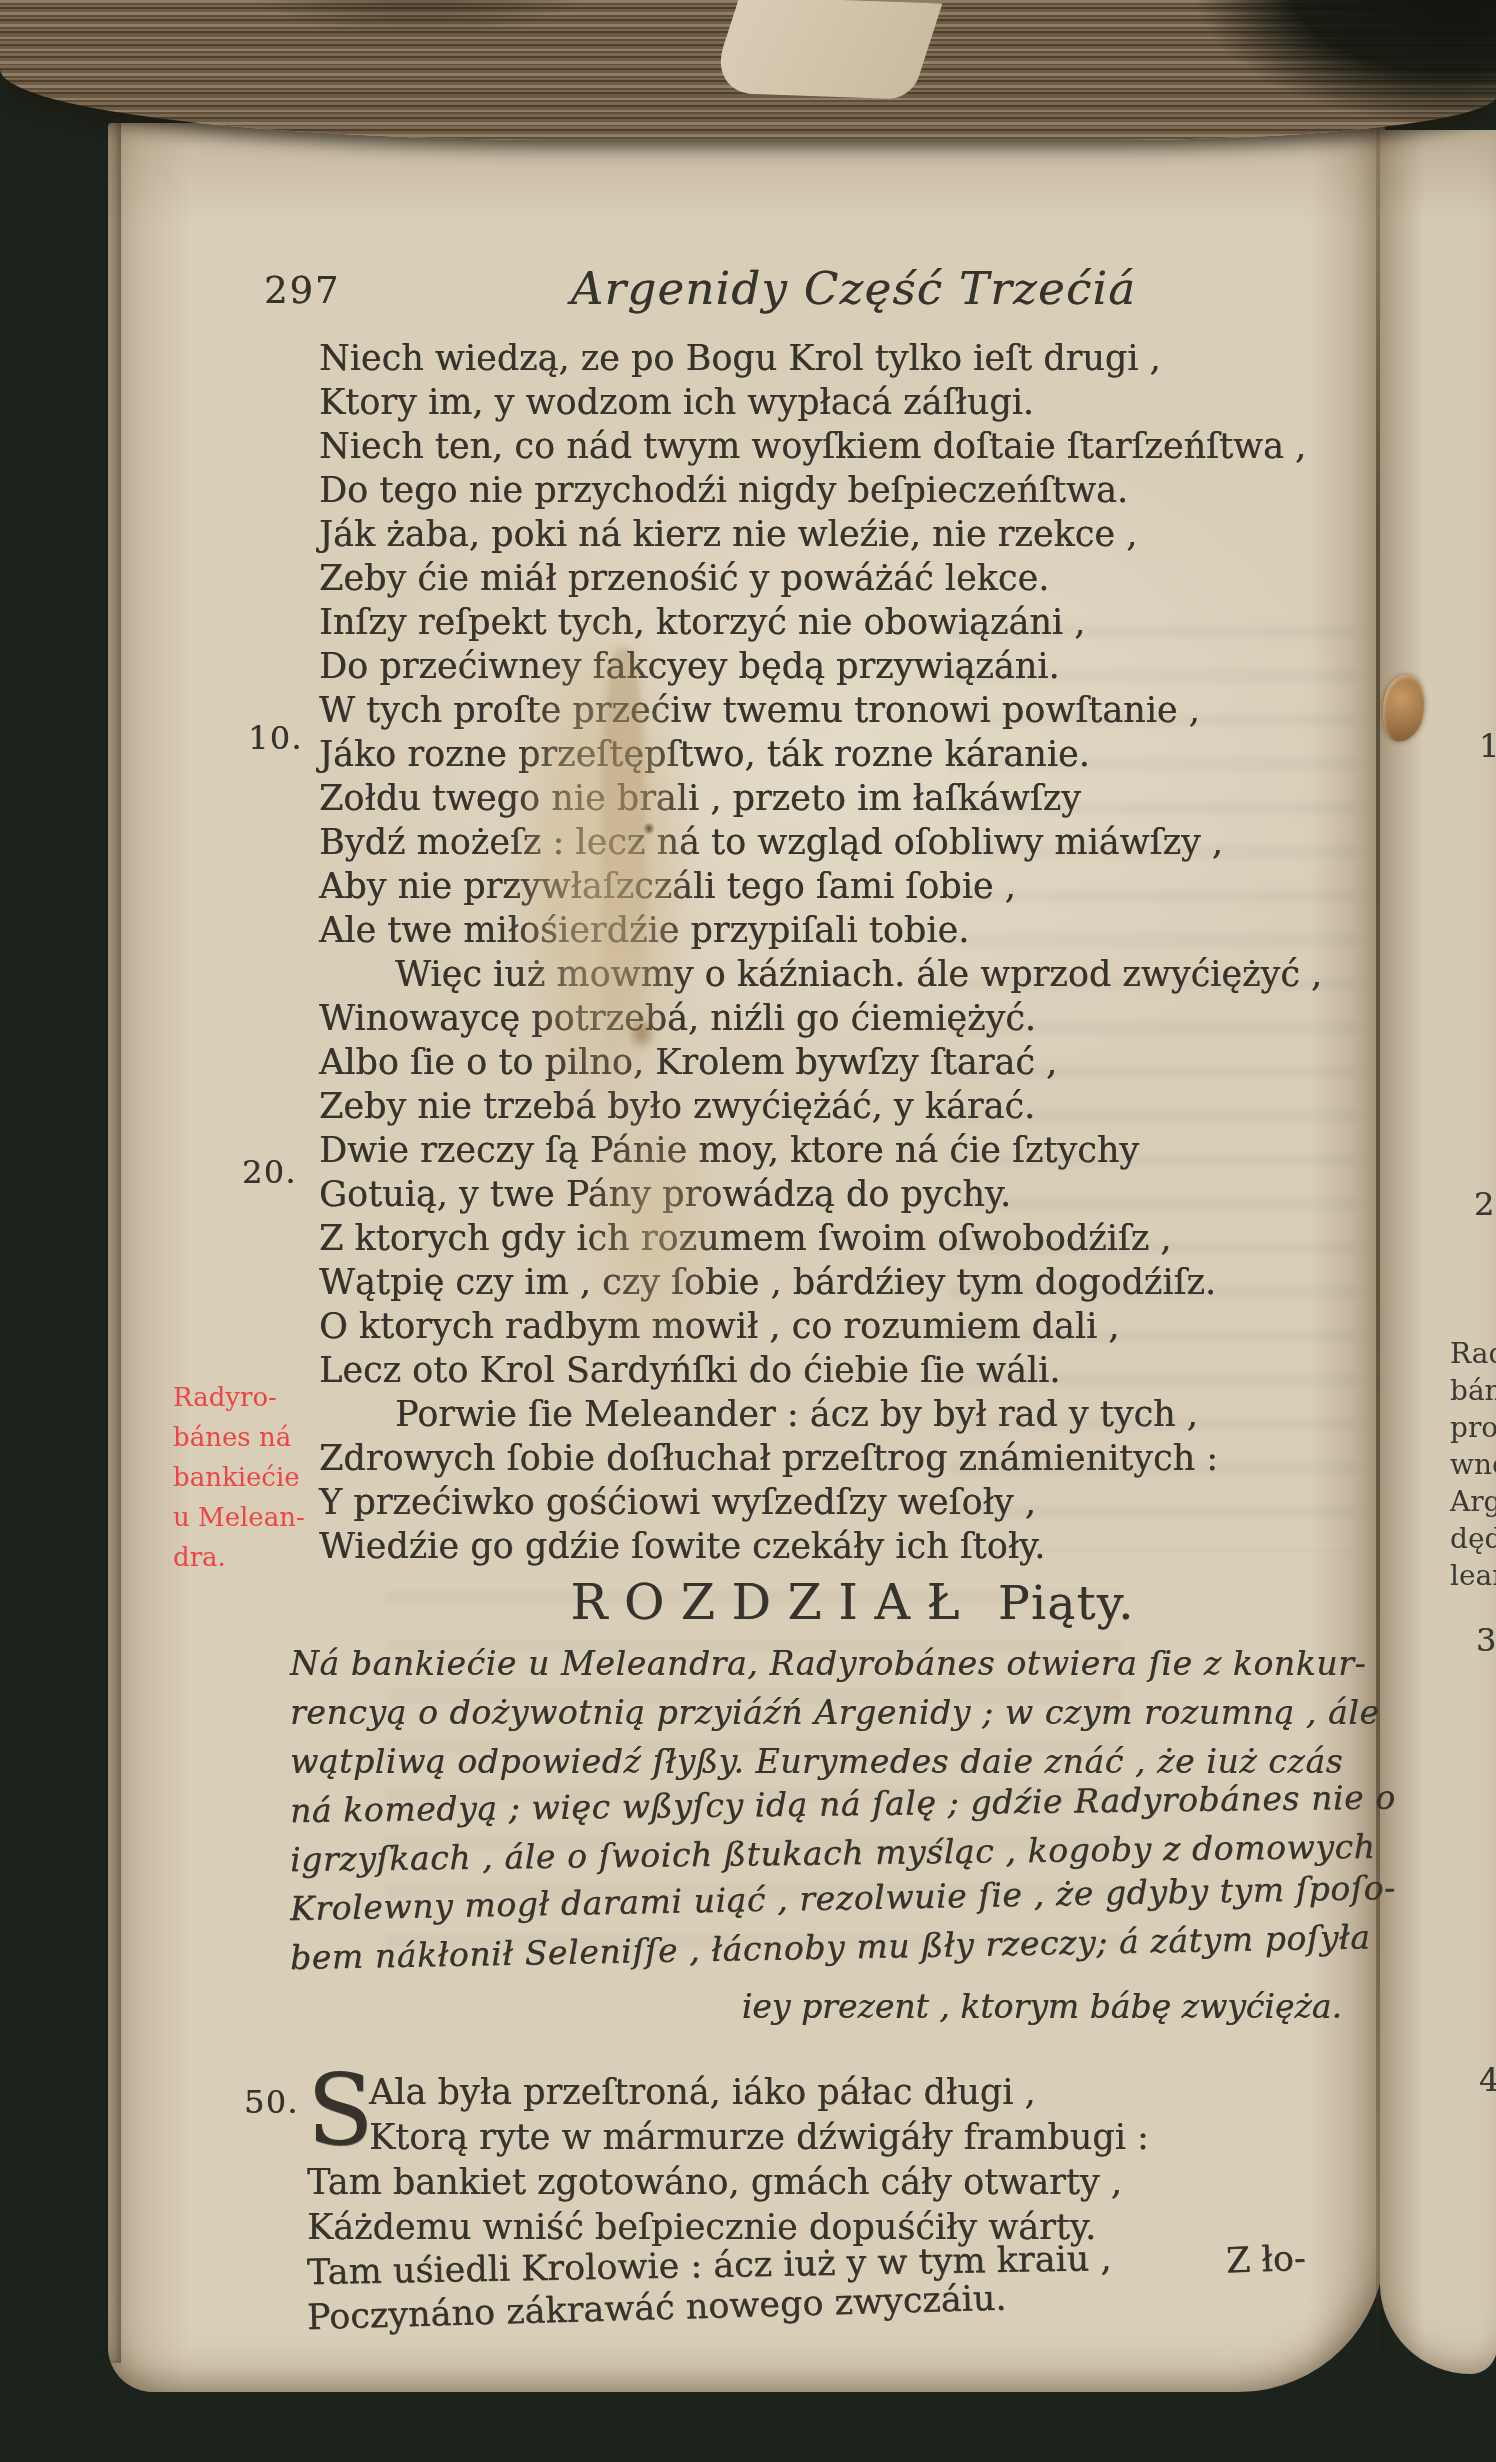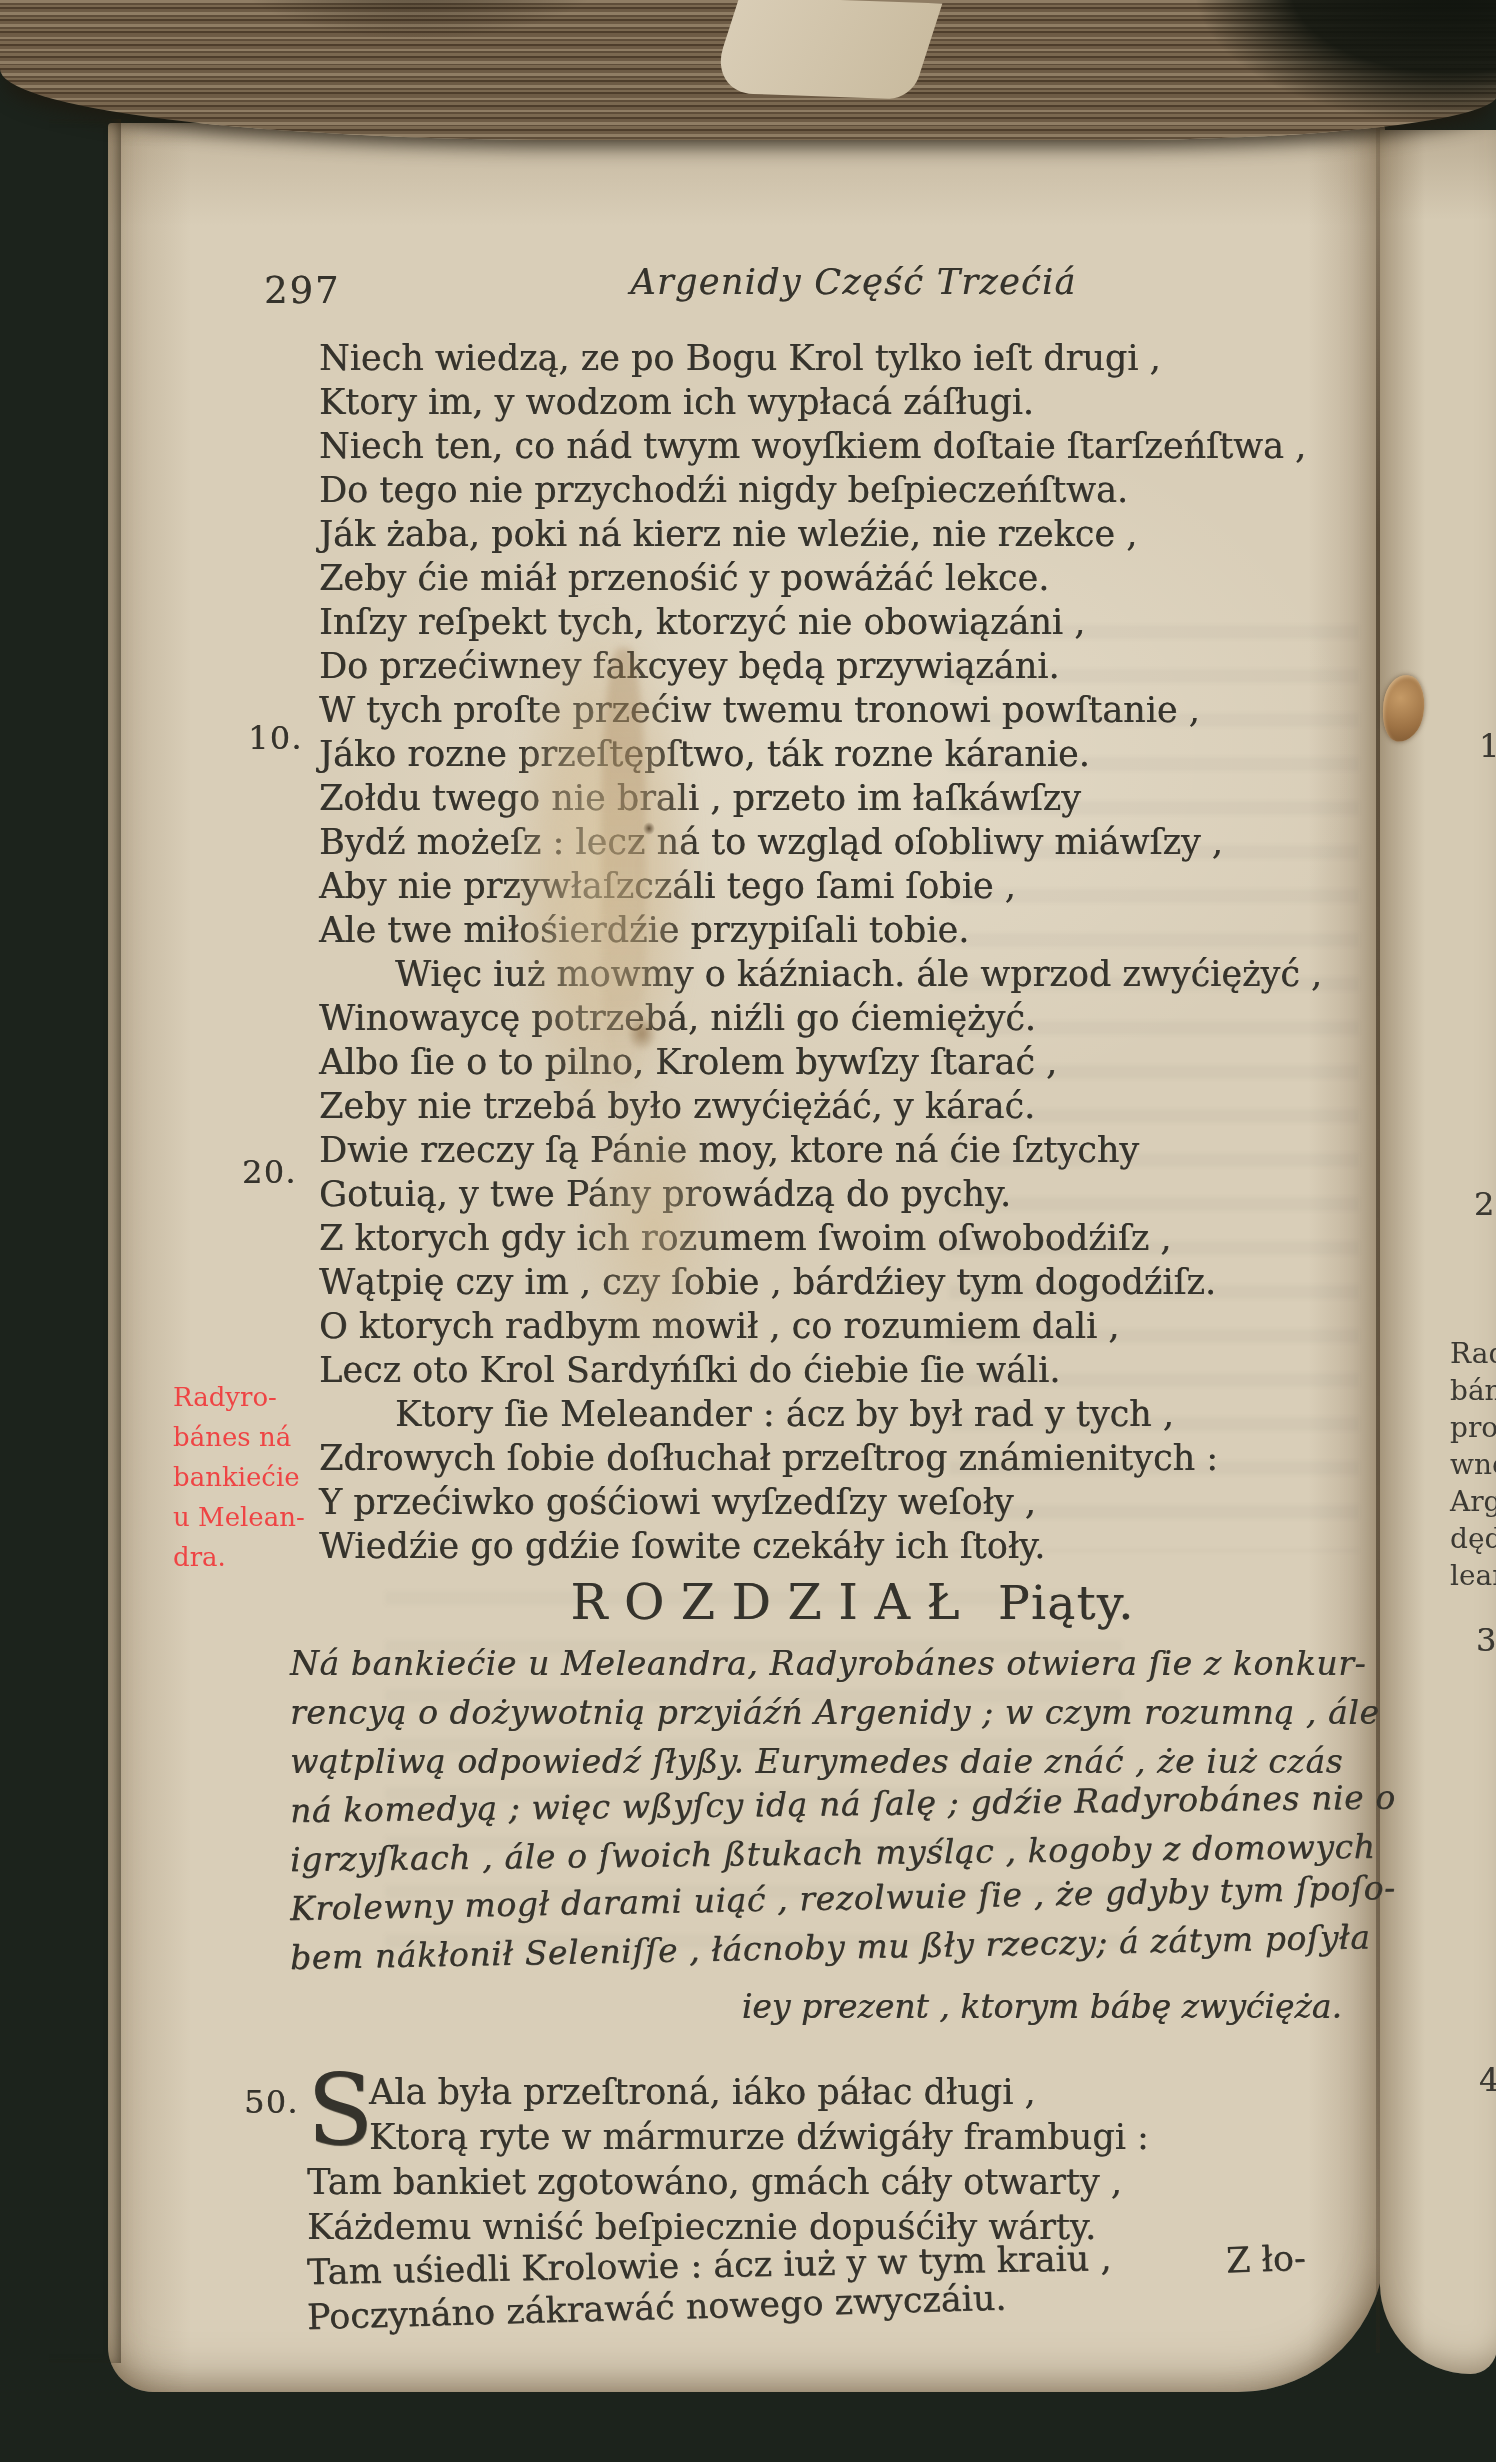--- a/index.html
+++ b/index.html
@@ -90,21 +90,21 @@
   .ghost-a{left:949px;top:603px;width:410px;height:949px;
     background:repeating-linear-gradient(to bottom, rgba(0,0,0,0) 0 22px, rgba(95,95,88,.09) 22px 36px, rgba(0,0,0,0) 36px 44px);
     filter:blur(1.9px);}
   .ghost-b{left:385px;top:1565px;width:737px;height:398px;
     background:repeating-linear-gradient(to bottom, rgba(0,0,0,0) 0 26px, rgba(95,95,88,.07) 26px 40px, rgba(0,0,0,0) 40px 49px);
     filter:blur(2.6px);}
   
   .ink{color:#35332c;text-shadow:0.4px 0.4px 0.5px rgba(55,50,40,.75);}
   .pagenum{position:absolute;left:264px;top:269px;z-index:3;font-size:37px;letter-spacing:1.9px;}
   .runtitle{position:absolute;left:507px;top:262px;width:693px;z-index:3;
-    font-style:italic;font-size:35px;letter-spacing:1.3px;text-align:center;white-space:nowrap;}
+    font-style:italic;font-size:45px;letter-spacing:1.3px;text-align:center;white-space:nowrap;}
   .stanza-top{position:absolute;left:319px;top:324px;z-index:3;margin-top:12px;}
   .v-line{display:block;height:44px;line-height:44px;font-size:35px;white-space:nowrap;}
   .v-indent{padding-left:76px;}
   .lnum{position:absolute;z-index:3;font-size:32px;letter-spacing:1.3px;}
   .lnum-10{left:248px;top:719px;}
   .lnum-20{left:242px;top:1153px;}
   .lnum-30{left:244px;top:2083px;}
   .margin-note{position:absolute;left:173px;top:1377px;width:144px;z-index:3;
     font-size:26px;line-height:40px;color:#ef4444;}
   .margin-note span{display:block;white-space:nowrap;}
@@ -176,21 +176,21 @@
   <span class="v-line v-indent">Więc iuż mowmy o káźniach. ále wprzod zwyćiężyć ,</span>
   <span class="v-line">Winowaycę potrzebá, niźli go ćiemiężyć.</span>
   <span class="v-line">Albo ſie o to pilno, Krolem bywſzy ſtarać ,</span>
   <span class="v-line">Zeby nie trzebá było zwyćiężáć, y kárać.</span>
   <span class="v-line">Dwie rzeczy ſą Pánie moy, ktore ná ćie ſztychy</span>
   <span class="v-line">Gotuią, y twe Pány prowádzą do pychy.</span>
   <span class="v-line">Z ktorych gdy ich rozumem ſwoim oſwobodźiſz ,</span>
   <span class="v-line">Wątpię czy im , czy ſobie , bárdźiey tym dogodźiſz.</span>
   <span class="v-line">O ktorych radbym mowił , co rozumiem dali ,</span>
   <span class="v-line">Lecz oto Krol Sardyńſki do ćiebie ſie wáli.</span>
-  <span class="v-line v-indent">Ktory ſie Meleander : ácz by był rad y tych ,</span>
+  <span class="v-line v-indent">Porwie ſie Meleander : ácz by był rad y tych ,</span>
   <span class="v-line">Zdrowych ſobie doſłuchał przeſtrog známienitych :</span>
   <span class="v-line">Y przećiwko gośćiowi wyſzedſzy weſoły ,</span>
   <span class="v-line">Wiedźie go gdźie ſowite czekáły ich ſtoły.</span>
 </div>
 
 <div class="margin-note">
   <span>Radyro-</span>
   <span>bánes ná</span>
   <span>bankiećie</span>
   <span>u Melean-</span>

